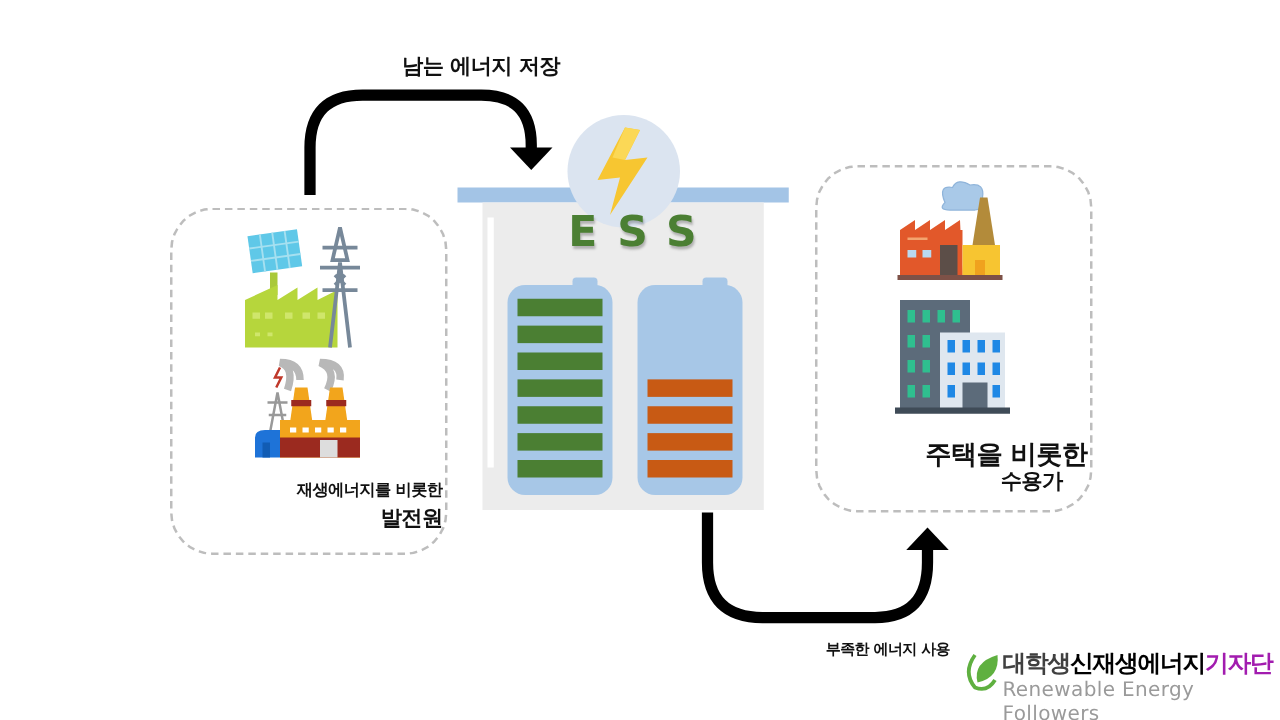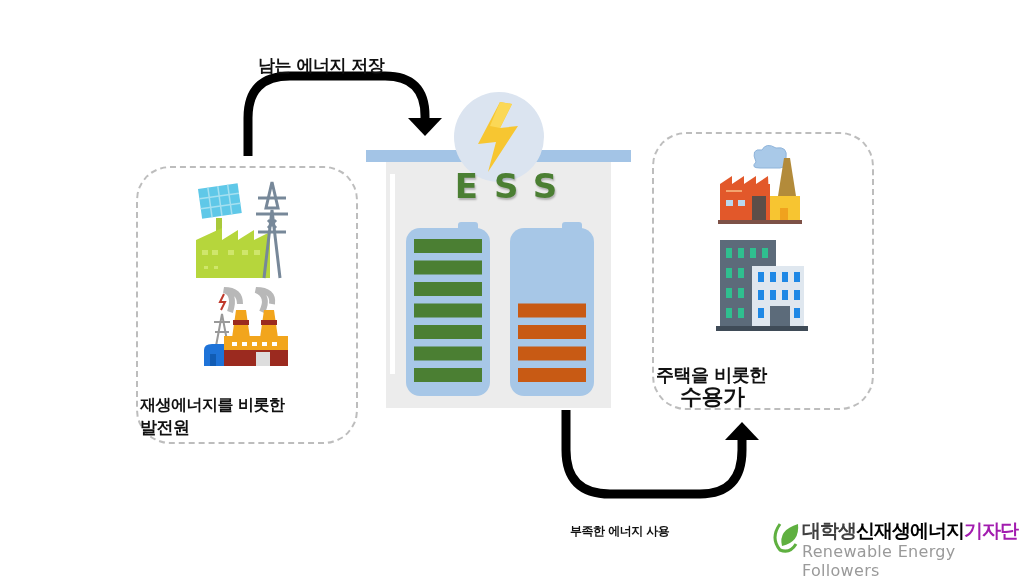--- a/index.html
+++ b/index.html
@@ -1,18 +1,18 @@
 <!DOCTYPE html>
 <html><head>
 <meta charset="utf-8">
 <style>
   html,body{margin:0;padding:0;background:#fff;}
   body{width:1024px;height:576px;position:relative;overflow:hidden;font-family:"DejaVu Sans",sans-serif;}
   .abs{position:absolute;}
-  .label{font-weight:bold;color:#111;text-align:left;font-size:17px;line-height:22px;letter-spacing:-0.5px;margin-top:12px;}
+  .label{font-weight:bold;color:#111;text-align:right;font-size:17px;line-height:22px;letter-spacing:-0.5px;}
   .panel{border:2.5px dashed #bdbdbd;border-radius:34px;box-sizing:border-box;}
   .ess-text{font-weight:bold;color:#4b7f33;font-size:34px;letter-spacing:16px;text-shadow:1px 2px 2px rgba(0,0,0,0.25);}
   .logo-ko{font-weight:bold;font-size:19px;letter-spacing:-1px;}
   .logo-en{font-size:16px;color:#9a9a9a;letter-spacing:0.3px;}
 </style>
 </head>
 <body>
 
 <svg class="abs" style="left:0;top:0" width="1024" height="576">
   <path d="M248 156 L248 118 Q248 76 290 76 L385 76 Q425 76 425 116 L425 122" fill="none" stroke="#000" stroke-width="9"></path>
@@ -75,21 +75,21 @@
       <rect x="32" y="56" width="5" height="4"></rect>
       <rect x="42" y="56" width="5" height="4"></rect>
       <rect x="52" y="56" width="5" height="4"></rect>
       <rect x="62" y="56" width="5" height="4"></rect>
       <rect x="72" y="56" width="5" height="4"></rect>
     </g>
   <rect x="56" y="66" width="14" height="14" fill="#ddd"></rect>
   <path d="M4 80 L4 64 Q4 58 12 58 L24 58 L24 80 Z" fill="#1e73d8"></path>
   <rect x="10" y="68" width="6" height="12" fill="#115cb4"></rect>
 </svg>
-<div class="abs label" style="left:140px;top:382px;width:214px;font-size:16px;">재생에너지를 비롯한</div>
+<div class="abs label" style="left:140px;top:382px;width:214px;font-size:13px;">재생에너지를 비롯한</div>
 <div class="abs label" style="left:140px;top:404px;width:214px;font-size:17px;">발전원</div>
 
 <div class="abs" style="left:366px;top:150px;width:265px;height:12px;background:#a3c4e6;"></div>
 <div class="abs" style="left:386px;top:162px;width:225px;height:246px;background:#ececec;">
   <div class="abs" style="left:4px;top:12px;width:5px;height:200px;background:#fff;"></div>
 </div>
 <div class="abs" style="left:454px;top:92px;width:90px;height:90px;border-radius:50%;background:#dbe4f0;"></div>
 <svg class="abs" style="left:470px;top:100px" width="58" height="74">
   <polygon points="30,2 8,44 26,42 18,72 48,26 30,28 42,4" fill="#f7c631"></polygon>
   <polygon points="30,2 20,26 30,28 42,4" fill="#fbd856"></polygon>
@@ -159,22 +159,22 @@
   <rect x="42" y="54" width="6" height="10"></rect>
       <rect x="54" y="54" width="6" height="10"></rect>
       <rect x="66" y="54" width="6" height="10"></rect>
       <rect x="78" y="54" width="6" height="10"></rect>
       <rect x="42" y="72" width="6" height="10"></rect>
       <rect x="78" y="72" width="6" height="10"></rect>
     </g>
   <rect x="54" y="70" width="20" height="22" fill="#5c6b7a"></rect>
   <rect x="0" y="90" width="92" height="5" fill="#3f4b57"></rect>
 </svg>
-<div class="abs label" style="left:656px;top:352px;width:214px;font-size:18px;">주택을 비롯한</div>
-<div class="abs label" style="left:680px;top:374px;width:214px;font-size:22px;">수용가</div>
+<div class="abs label" style="left:656px;top:352px;width:214px;font-size:21px;">주택을 비롯한</div>
+<div class="abs label" style="left:636px;top:374px;width:214px;font-size:17px;">수용가</div>
 
 <svg class="abs" style="left:770px;top:520px" width="30" height="34">
   <path d="M10 4 Q0 18 10 30 Q20 34 26 24" fill="none" stroke="#5fb040" stroke-width="3"></path>
   <path d="M12 26 Q8 10 28 4 Q30 22 12 26 Z" fill="#5fb040"></path>
 </svg>
 <div class="abs logo-ko" style="left:802px;top:518px;">
   <span style="color:#404040;">대학생</span><span style="color:#000000;">신재생에너지</span><span style="color:#a21caf;">기자단</span>
 </div>
 <div class="abs logo-en" style="left:802px;top:542px;">Renewable Energy Followers</div>
 

